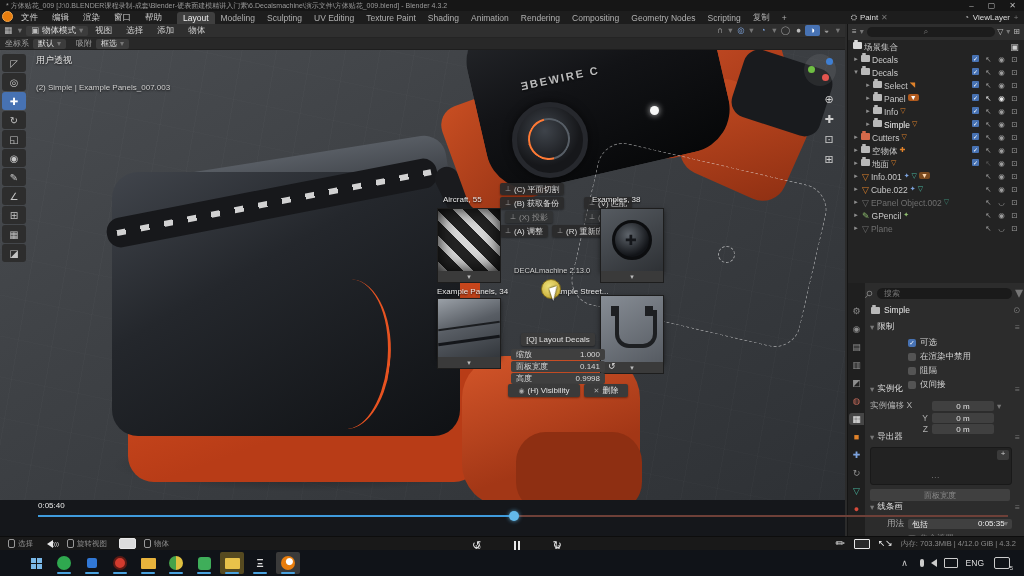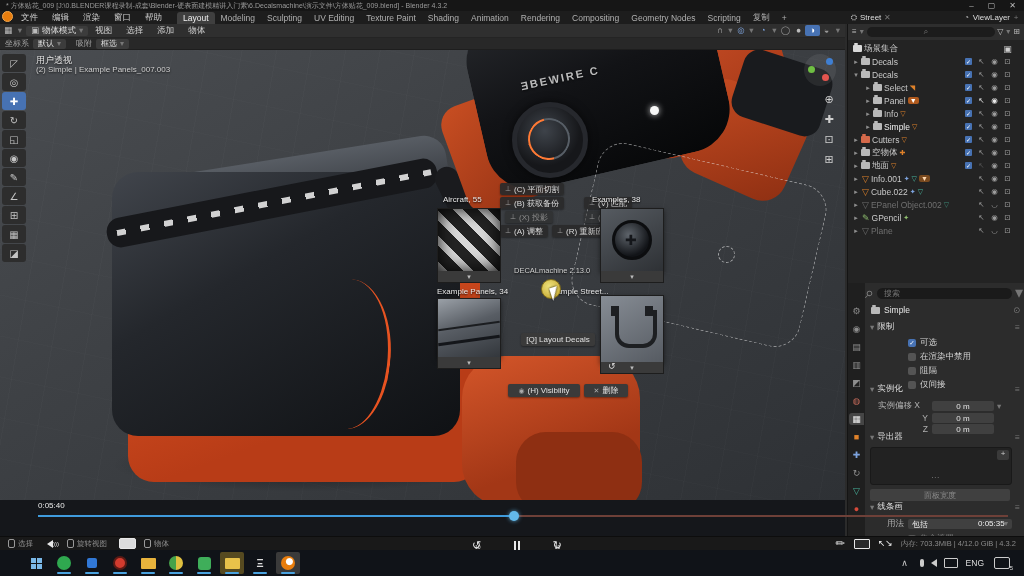--- a/index.html
+++ b/index.html
@@ -35,21 +35,21 @@
   .mrow.off{color:#8a8a8a}
   .thumb{border:1px solid #1d1d1d;box-shadow:0 2px 5px rgba(0,0,0,.5)}
   .tbar{background:#3a3a3a;color:#bbb;font-size:7px;display:flex;align-items:center;justify-content:center;border:1px solid #1d1d1d;border-top:none}
   .lib{color:#e8e8e8;font-size:8px;text-shadow:0 1px 2px #000}
   .srow{background:#3f3f3f;height:11px;display:flex;align-items:center;justify-content:space-between;padding:0 5px;font-size:8px;color:#d8d8d8;border-radius:2px;margin-bottom:1px}
   .pbtn{background:#3a3a3a;border-radius:2px;height:13px;display:inline-flex;align-items:center;justify-content:center;font-size:8px;color:#e0e0e0;gap:3px;box-shadow:0 1px 2px rgba(0,0,0,.4)}
   
   .outliner{left:847px;top:24px;width:177px;height:259px;background:#232323;border-left:1px solid #141414;box-sizing:border-box}
   .outhead{height:16px;background:#2e2e2e;display:flex;align-items:center;gap:3px;padding:0 4px;font-size:8px}
   .osearch{flex:1;height:10px;background:#1c1c1c;border:none;border-radius:5px;color:#ccc;font-size:8px;padding:0 6px;outline:none}
-  .orow{height:13px;display:flex;align-items:center;font-size:8.5px;color:#c9c9c9;padding-right:10px}
+  .orow{height:13px;display:flex;align-items:flex-start;font-size:8.5px;color:#c9c9c9;padding-right:3px}
   .orow .lbl{margin-left:2px;white-space:nowrap}
   .arr{width:8px;color:#8f8f8f;font-size:7px;text-align:center}
   .cicon{width:9px;height:7px;background:#b9b9b9;border-radius:1px;margin-left:1px;position:relative}
   .cicon:before{content:"";position:absolute;left:1px;top:-2px;width:4px;height:2px;background:inherit;border-radius:1px}
   .tg{width:13px;text-align:center;font-size:7.5px;color:#9c9c9c}
   .ocb{width:7px;height:7px;background:#4772b3;border-radius:1px;margin:0 3px;display:inline-flex;align-items:center;justify-content:center;color:#fff;font-size:6px}
   .badge{font-size:7px;margin-left:2px}
   .props{left:847px;top:283px;width:177px;height:253px;background:#2c2c2c;border-left:1px solid #141414;box-sizing:border-box}
   .ptabs{position:absolute;left:0;top:0;width:17px;height:253px;background:#1f1f1f;display:flex;flex-direction:column;align-items:center;padding-top:22px;gap:6px;box-sizing:border-box}
   .ptab{width:15px;height:12px;display:flex;align-items:center;justify-content:center;font-size:9px;color:#8d8d8d;border-radius:3px 0 0 3px}
@@ -101,21 +101,21 @@
     <span class="wstab">Animation</span>
     <span class="wstab">Rendering</span>
     <span class="wstab">Compositing</span>
     <span class="wstab">Geometry Nodes</span>
     <span class="wstab">Scripting</span>
     <span class="wstab">复制</span>
     <span class="wstab">+</span>
   </div>
   <div class="ab flex" style="left:848px;top:11px;width:176px;height:13px;font-size:8px;background:#1d1d1d">
     <span class="ic" style="color:#aaa;width:12px">⛭</span>
-    <span style="color:#ddd">Street</span>
+    <span style="color:#ddd">Paint</span>
     <span class="ic dim" style="width:12px">✕</span>
     <span style="flex:1"></span>
     <span class="ic" style="color:#aaa;width:12px">◔</span>
     <span style="color:#ddd">ViewLayer</span>
     <span class="ic dim" style="width:12px;margin-right:2px">+</span>
   </div>
 
   <div class="ab vph">
     <span class="ic" style="width:16px;color:#bbb">▦</span>
     <span class="ic dim" style="width:8px">▾</span>
@@ -191,21 +191,21 @@
       <span class="toolbtn">◱</span>
       <span class="toolbtn">◉</span>
       <span class="toolbtn">✎</span>
       <span class="toolbtn">∠</span>
       <span class="toolbtn">⊞</span>
       <span class="toolbtn">▦</span>
       <span class="toolbtn">◪</span>
     </div>
 
     <span class="ab ovtext f9" style="left:36px;top:4px">用户透视</span>
-    <span class="ab ovtext f8" style="left:36px;top:15px;color:#cfcfcf">(2) Simple | Example Panels_007.003</span>
+    <span class="ab ovtext f8" style="left:36px;top:33px;color:#cfcfcf">(2) Simple | Example Panels_007.003</span>
 
     <div class="ab" style="left:804px;top:4px;width:32px;height:32px;border-radius:50%;background:rgba(255,255,255,.07)">
       <span style="position:absolute;left:22px;top:4px;width:7px;height:7px;border-radius:50%;background:#3f7fd2"></span>
       <span style="position:absolute;left:4px;top:12px;width:7px;height:7px;border-radius:50%;background:#6fbf43"></span>
       <span style="position:absolute;left:18px;top:20px;width:7px;height:7px;border-radius:50%;background:#e3554f"></span>
     </div>
     <span class="ab ic" style="left:822px;top:44px;width:14px;color:#cfcfcf;font-size:11px">⊕</span>
     <span class="ab ic" style="left:822px;top:64px;width:14px;color:#cfcfcf;font-size:11px">✚</span>
     <span class="ab ic" style="left:822px;top:84px;width:14px;color:#cfcfcf;font-size:11px">⊡</span>
     <span class="ab ic" style="left:822px;top:104px;width:14px;color:#cfcfcf;font-size:11px">⊞</span>
@@ -270,20 +270,34 @@
       <span style="position:absolute;left:14px;top:14px;width:34px;height:34px;border:4px solid #1d1f22;border-top:none;border-radius:0 0 14px 14px"></span>
       <span style="position:absolute;left:10px;top:10px;width:8px;height:10px;background:#1d1f22"></span>
       <span style="position:absolute;left:44px;top:10px;width:8px;height:10px;background:#1d1f22"></span>
     </div>
     <div class="ab tbar" style="left:600px;top:312px;width:62px;height:11px">
         <span>▾</span>
       </div>
 
     <div class="ab pbtn" style="left:521px;top:283px;width:74px">
       <span>[Q] Layout Decals</span>
+    </div>
+    <div class="ab" style="left:511px;top:299px;width:94px">
+      <div class="srow">
+        <span>缩放</span>
+          <span>1.000</span>
+      </div>
+      <div class="srow">
+        <span>面板宽度</span>
+          <span>0.141</span>
+      </div>
+      <div class="srow">
+        <span>高度</span>
+          <span>0.9998</span>
+      </div>
     </div>
     <span class="ab ic" style="left:608px;top:312px;color:#ddd;font-size:9px">↺</span>
     <div class="ab pbtn" style="left:508px;top:334px;width:72px">
       <span class="ic" style="color:#aaa;font-size:7px">◉</span>
       <span>(H) Visibility</span>
     </div>
     <div class="ab pbtn" style="left:584px;top:334px;width:44px">
       <span class="ic" style="color:#aaa;font-size:7px">✕</span>
       <span>删除</span>
     </div>
@@ -514,21 +528,21 @@
     </div>
 
     <div class="ab ppanel" style="left:22px;top:100px;width:150px">
       <div class="ptitle">
         <span class="ic dim">▾</span>
         <span>实例化</span>
         <span style="flex:1"></span>
           <span class="ic dim">≡</span>
       </div>
       <div class="flex" style="margin-top:5px">
-        <span style="width:58px;text-align:center;color:#b0b0b0"><span>实例偏移</span> <span>X</span></span>
+        <span style="width:58px;text-align:left;color:#b0b0b0"><span>实例偏移</span> <span>X</span></span>
         <span class="vchip" style="width:62px;margin-left:4px">0 m</span>
         <span class="ic dim" style="margin-left:3px">▾</span>
       </div>
       <div class="flex" style="margin-top:1px">
         <span style="width:58px;text-align:right;color:#b0b0b0">Y</span>
         <span class="vchip" style="width:62px;margin-left:4px">0 m</span>
       </div>
       <div class="flex" style="margin-top:1px">
         <span style="width:58px;text-align:right;color:#b0b0b0">Z</span>
         <span class="vchip" style="width:62px;margin-left:4px">0 m</span>

